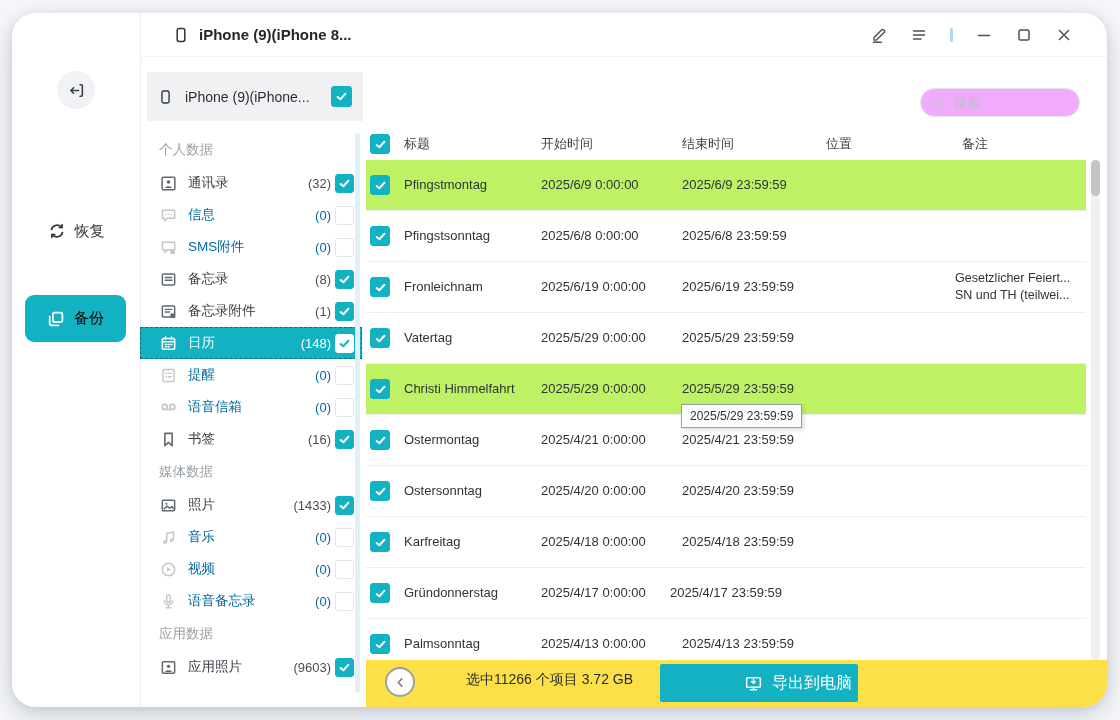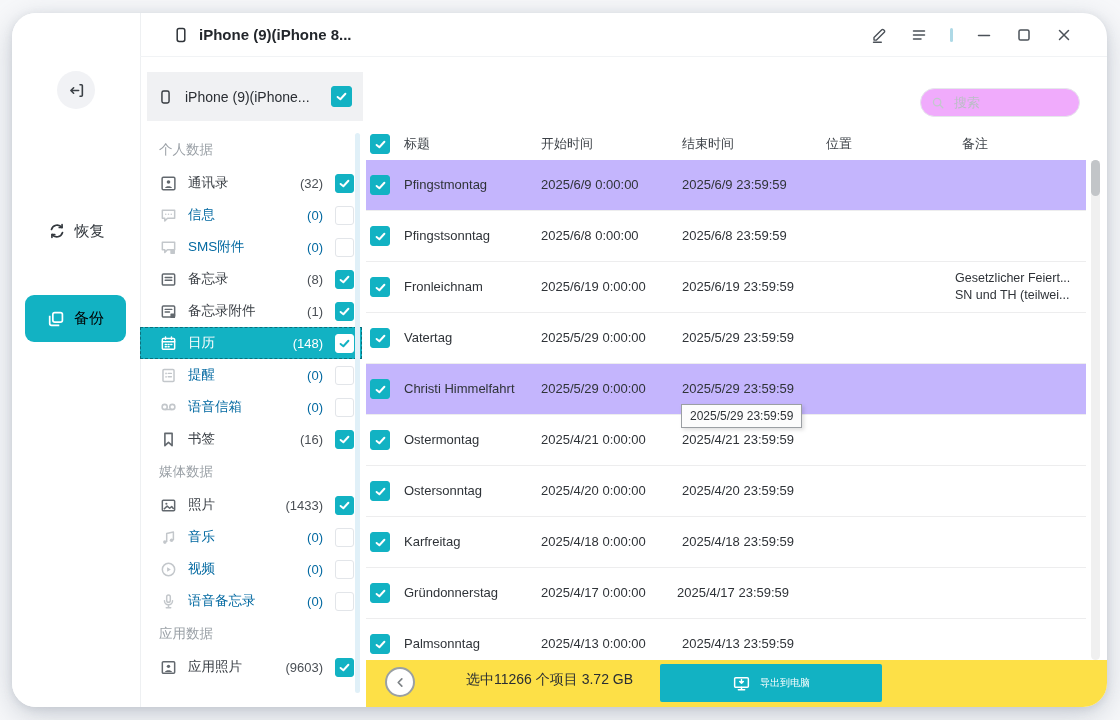--- a/index.html
+++ b/index.html
@@ -56,21 +56,21 @@
   .device-row .dev-name{margin-left:12px;font-size:14px;color:#2a2e33;flex:1;white-space:nowrap;
       overflow:hidden;}
   .device-row .cb{width:21px;height:21px;}
   #cat-list{position:absolute;left:0;right:0;top:76px;}
   .cat-section{height:34px;display:flex;align-items:center;padding-left:19px;
       font-size:13.5px;color:#9ba1a7;}
   .cat-item{height:32px;display:flex;align-items:center;padding-left:19px;padding-right:7px;
       margin-right:4px;box-sizing:border-box;cursor:pointer;border:1px dashed transparent;}
   .cat-item .ic{width:17px;height:17px;color:#62686e;}
   .cat-item .lbl{margin-left:11px;font-size:13.5px;color:#3a3f45;}
-  .cat-item .cnt{margin-left:auto;margin-right:12px;font-size:13px;color:#4a4f55;}
+  .cat-item .cnt{margin-left:auto;margin-right:4px;font-size:13px;color:#4a4f55;}
   .cat-item.muted .ic{color:#c3c7cb;}
   .cat-item.muted .lbl,.cat-item.muted .cnt{color:#0369a1;}
   .cat-item.selected{background:var(--accent);border-color:#0b6f7c;}
   .cat-item.selected .ic,.cat-item.selected .lbl,.cat-item.selected .cnt{color:#fff;}
   .cat-scroll{position:absolute;right:6px;top:76px;bottom:14px;width:5px;border-radius:3px;
       background:#e0f0f8;}
 
   
   .main{position:absolute;left:354px;right:0;top:44px;bottom:0;}
   .searchbox{position:absolute;right:27px;top:31px;width:160px;height:29px;border:1px solid #e5e8eb;
@@ -79,21 +79,21 @@
   .searchbox input{border:none;outline:none;background:transparent;margin-left:7px;width:100%;
       font-size:13px;color:#3a3f45;font-family:inherit;}
   .searchbox input::placeholder{color:#b9bec4;}
 
   .thead{position:absolute;left:0;right:21px;top:75px;height:28px;}
   .thead .cb{position:absolute;left:4px;top:2px;width:20px;height:20px;}
   .thead .col{position:absolute;top:3px;font-size:13px;color:#3c4147;}
 
   #rows{position:absolute;left:0;right:21px;top:103px;}
   .trow{position:relative;height:50px;border-bottom:1px solid #ededee;background:#fff;}
-  .trow.hl{background:#c4b5fd;}
+  .trow.hl{background:#bef264;}
   .trow .cb{position:absolute;left:4px;top:15px;width:20px;height:20px;}
   .trow .cell{position:absolute;top:17px;font-size:13px;color:#2f3338;white-space:nowrap;}
   .trow .note{top:8px;font-size:12.5px;line-height:17px;white-space:normal;width:148px;}
 
   .vscroll{position:absolute;right:7px;top:103px;width:9px;height:500px;background:#f0f0f0;
       border-radius:5px;}
   .vscroll .thumb{position:absolute;left:0;top:0;width:9px;height:36px;background:#c2c5c8;
       border-radius:5px;cursor:pointer;}
 
   .tooltip{position:absolute;left:315px;top:347px;height:22px;padding:0 8px;background:#fcfcfc;
@@ -102,23 +102,23 @@
 
   
   .footer{position:absolute;left:0;right:0;bottom:0;height:47px;background:#fde047;
       border-radius:0 0 24px 0;}
   .back-btn{position:absolute;left:19px;top:7px;width:30px;height:30px;border-radius:50%;
       border:2px solid #9aa0a3;box-sizing:border-box;display:flex;align-items:center;
       justify-content:center;color:#7d8286;cursor:pointer;background:#fff;}
   .back-btn .ic{width:15px;height:15px;}
   .summary{position:absolute;left:100px;top:0;height:40px;display:flex;align-items:center;
       font-size:14px;color:#2a2e33;}
-  .btn{position:absolute;top:4px;height:38px;width:222px;border:none;border-radius:2px;
-      background:var(--accent);color:#fff;font-size:10px;font-family:inherit;display:flex;
-      align-items:center;justify-content:center;gap:9px;cursor:pointer;}
+  .btn{position:absolute;top:4px;height:38px;width:198px;border:none;border-radius:2px;
+      background:var(--accent);color:#fff;font-size:16px;font-family:inherit;display:flex;
+      align-items:center;justify-content:flex-end;gap:9px;cursor:pointer;}
   .btn .ic{width:19px;height:19px;color:#fff;}
   .btn.export{left:294px;}
   .btn.restore-dev{left:514px;}
 </style>
 </head>
 <body>
 
 <div class="window">
 
   <div class="rail">
@@ -556,21 +556,21 @@
   </div>
 
   <div class="trow">
     <span class="cb checked">
             <svg viewBox="0 0 16 16" fill="none" stroke="currentColor" stroke-width="2.4" stroke-linecap="round" stroke-linejoin="round">
               <polyline points="3.2,8.6 6.6,11.4 12.8,4.6"></polyline>
             </svg>
           </span>
     <span class="cell c-title" style="left: 38px;">Gründonnerstag</span>
     <span class="cell c-start" style="left: 175px;">2025/4/17 0:00:00</span>
-    <span class="cell c-end" style="left: 311px;">2025/4/17 23:59:59</span>
+    <span class="cell c-end" style="left: 304px;">2025/4/17 23:59:59</span>
     <span class="cell c-loc" style="left: 460px;"></span>
     <span class="cell note c-note" style="left: 589px;"></span>
   </div>
 
   <div class="trow">
     <span class="cb checked">
             <svg viewBox="0 0 16 16" fill="none" stroke="currentColor" stroke-width="2.4" stroke-linecap="round" stroke-linejoin="round">
               <polyline points="3.2,8.6 6.6,11.4 12.8,4.6"></polyline>
             </svg>
           </span>

